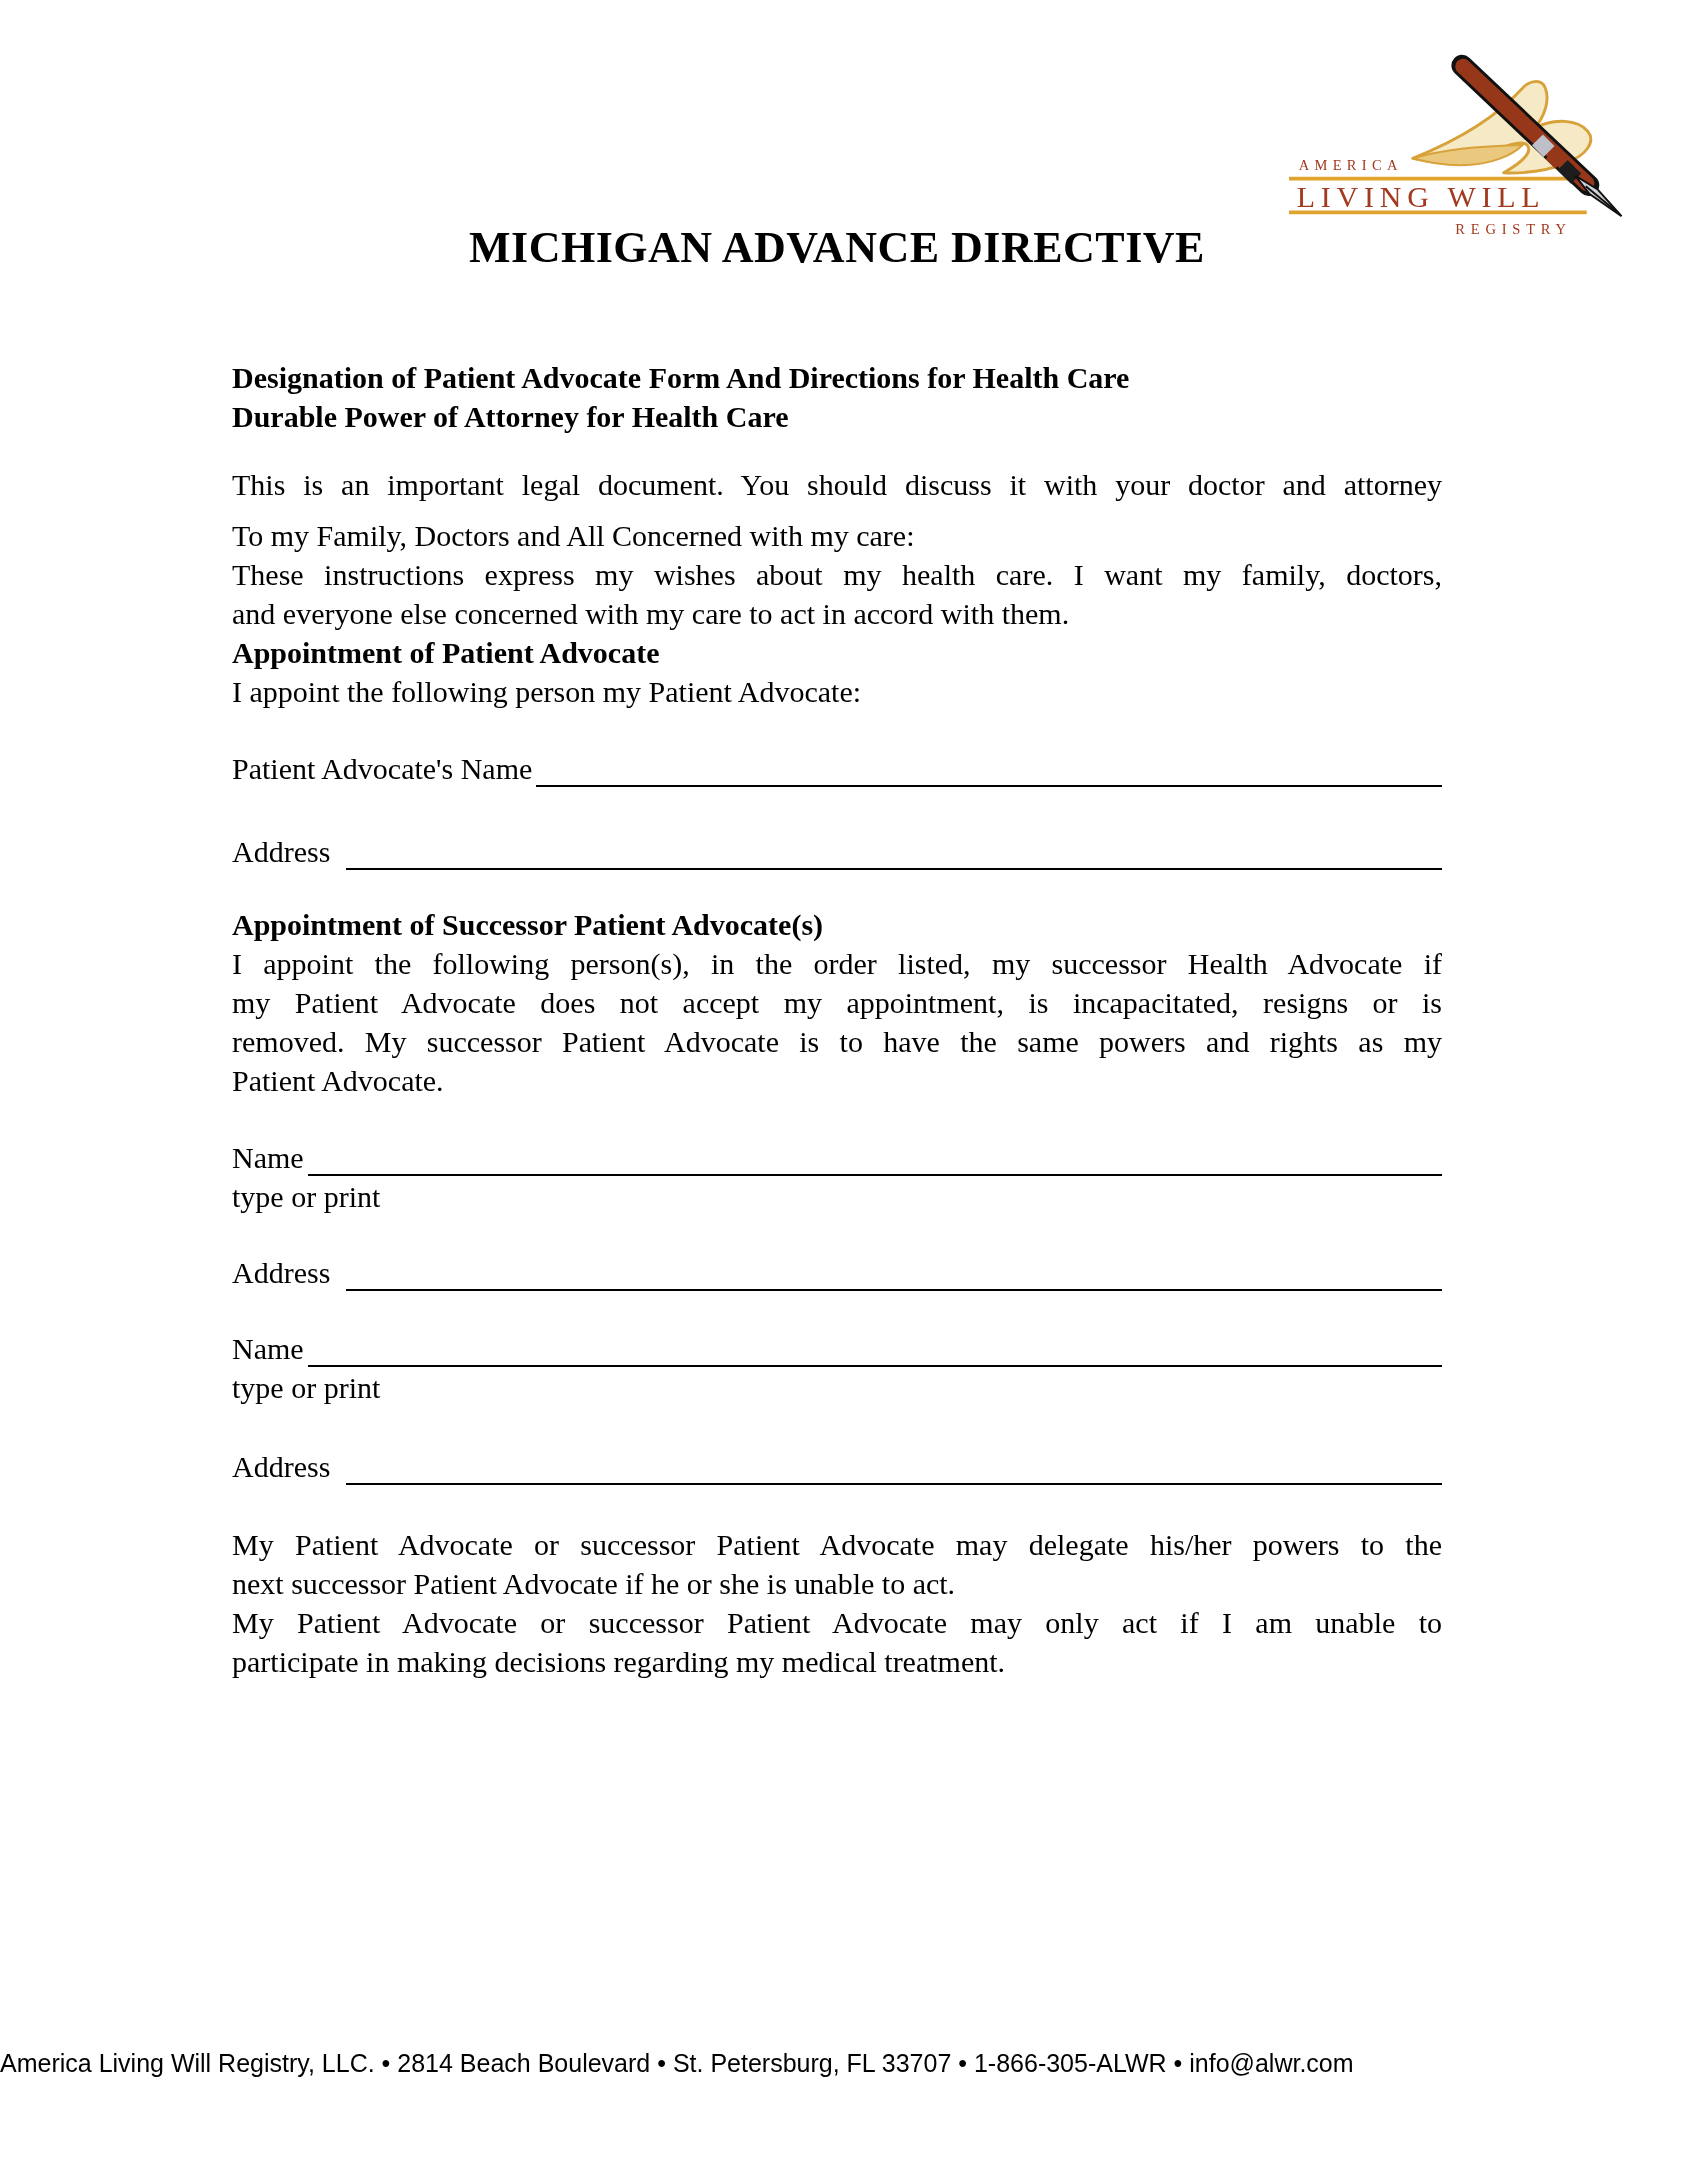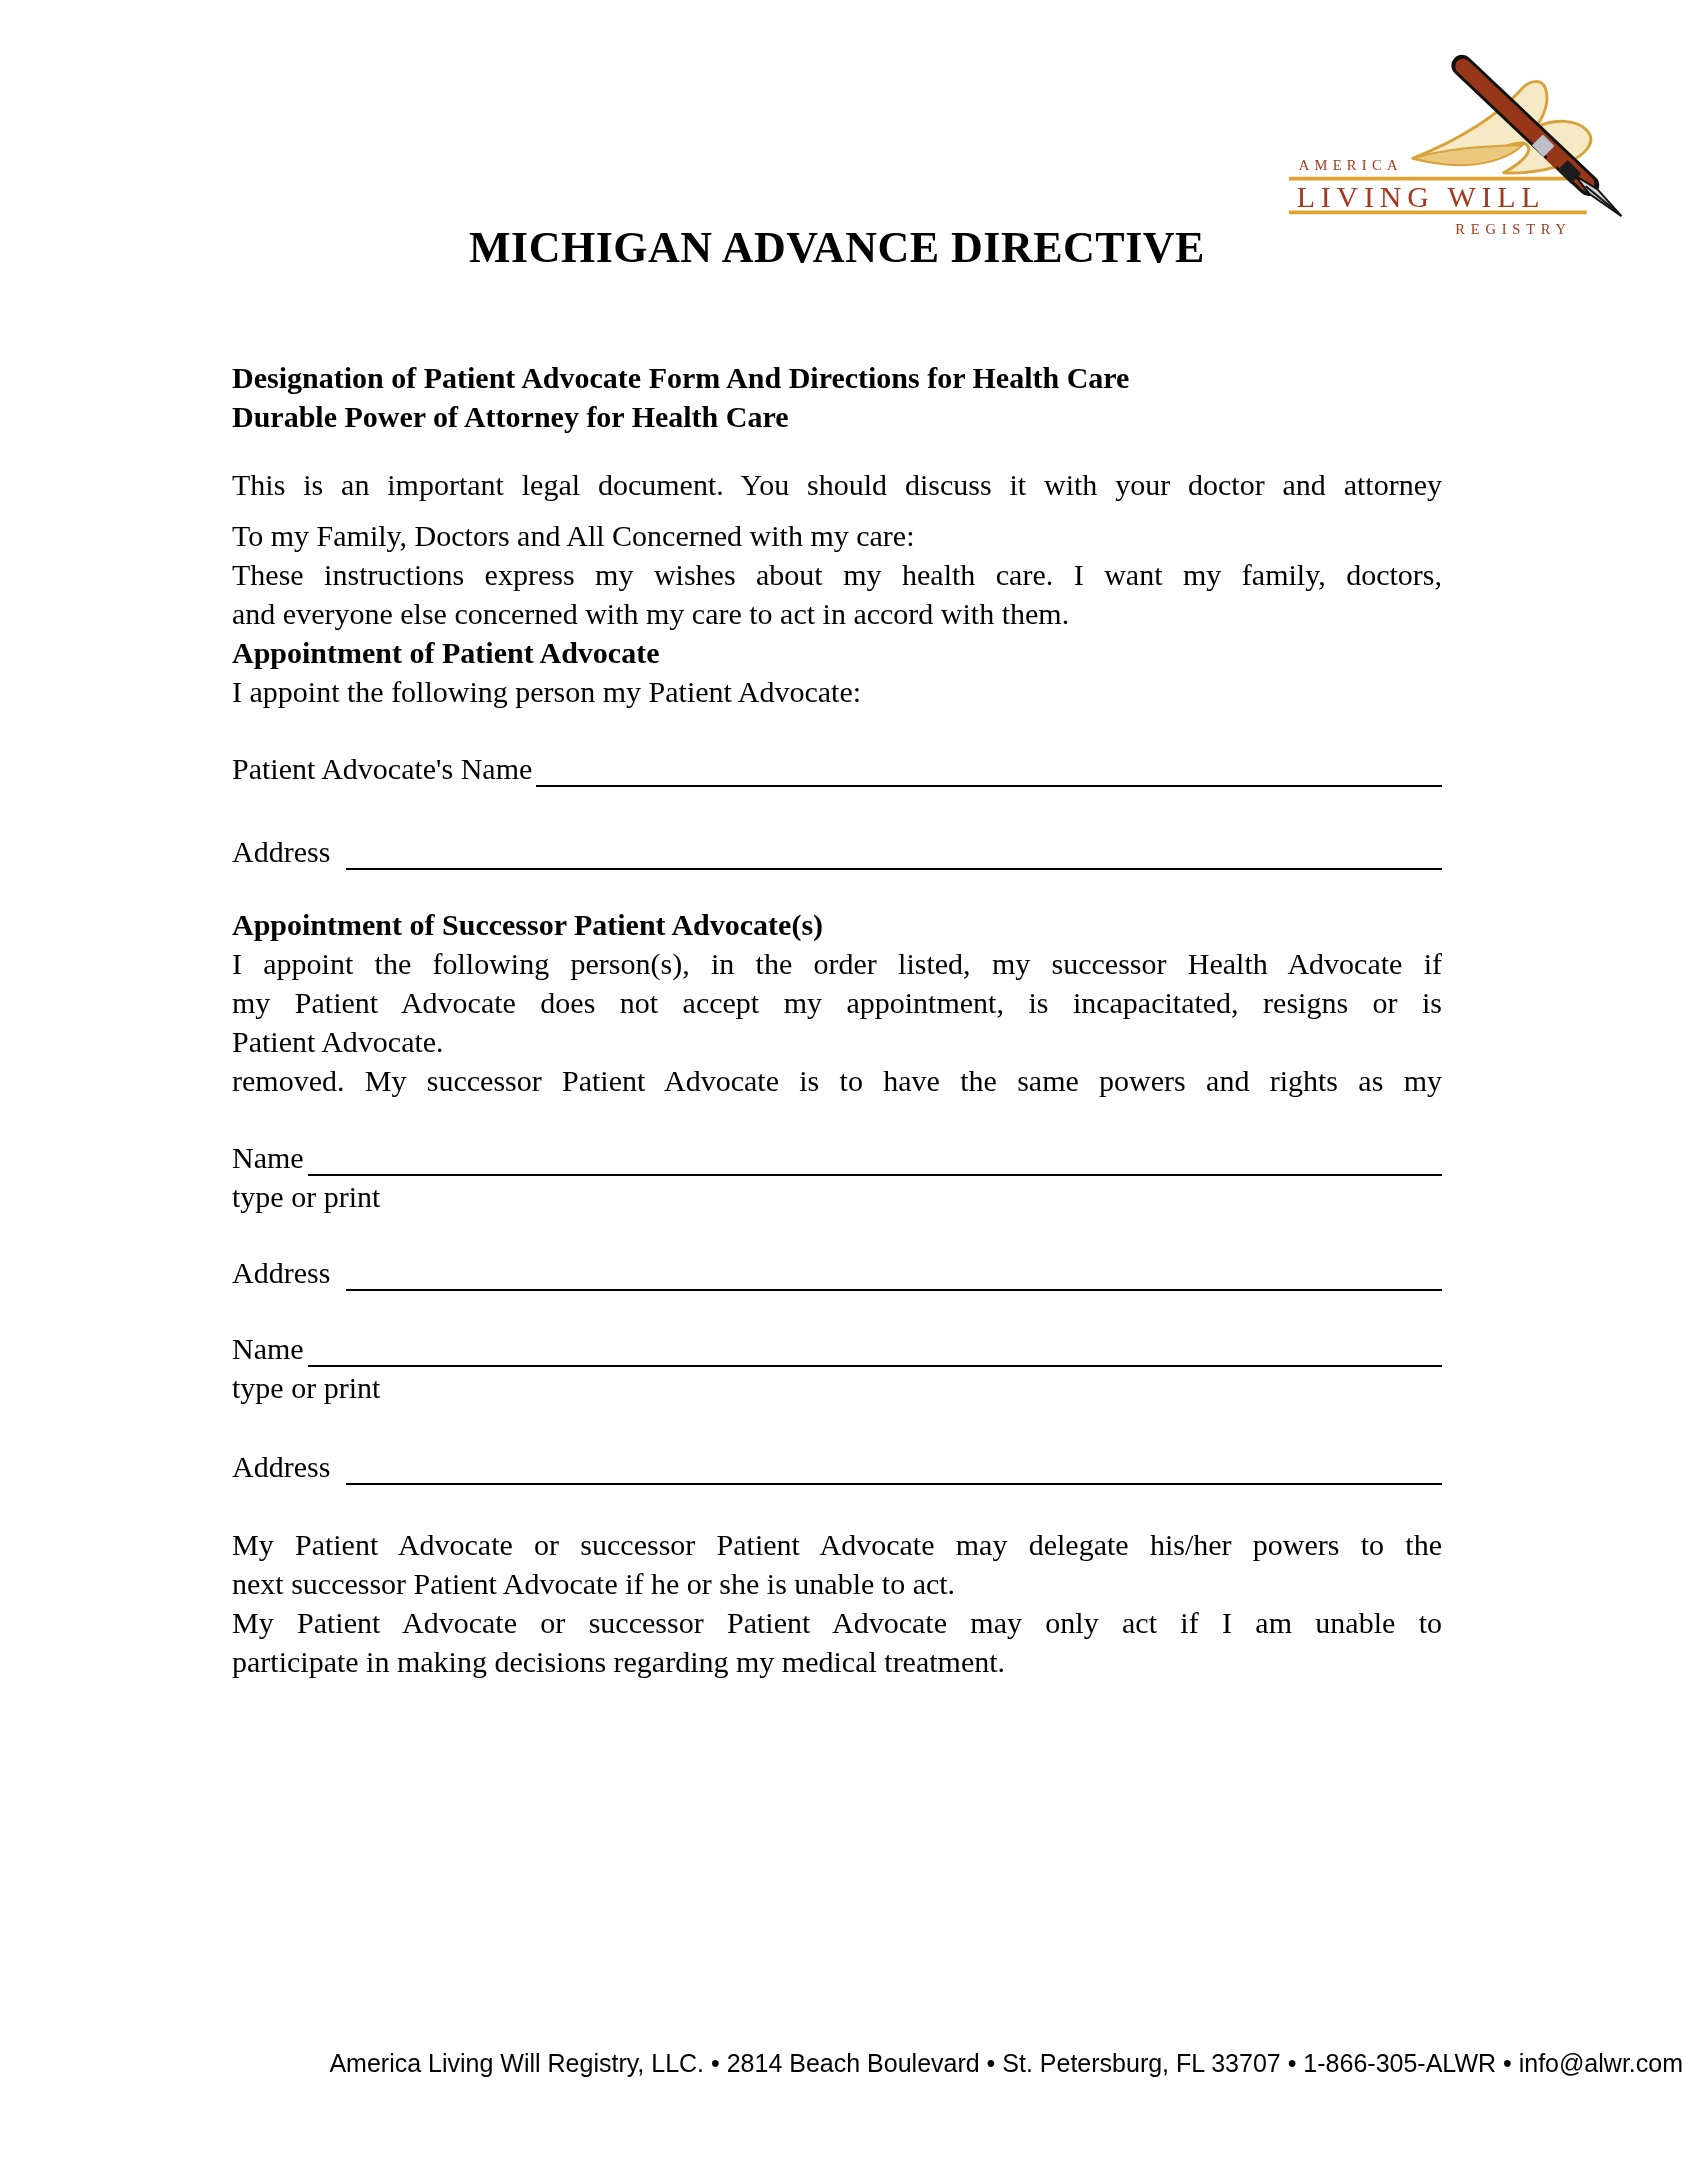--- a/index.html
+++ b/index.html
@@ -24,21 +24,21 @@
   .mt-addr2{margin-top:37px;}
   .mt-name2{margin-top:37px;}
   .mt-addr3{margin-top:40px;}
   .mt-delegate{margin-top:39px;}
   .field-label{white-space:pre;}
   .field-line{flex:1;border-bottom:2.9px solid #000;margin-left:3.9px;margin-bottom:1px;}
   .field-line.gapped{margin-left:15.4px;}
   .logo{position:absolute;top:50px;right:46px;width:348px;height:203px;}
   .logo text{font-family:"Liberation Serif", serif;}
   .footer{
-    position:absolute;left:0;right:0;top:2049px;text-align:right;
+    position:absolute;left:0;right:0;top:2049px;text-align:left;
     font-family:"Liberation Sans", sans-serif;font-size:25px;line-height:29px;color:#000;
   }
 </style>
 </head>
 <body>
 
 <svg class="logo" viewBox="0 0 360 210">
   <g>
     <path d="M128,112 C168,96 212,72 241,40 C248,32 261,29 265,39 C270,51 265,68 254,81
              C274,70 299,72 309,84 C318,95 307,109 287,117 C267,125 246,128 222,127
@@ -89,22 +89,22 @@
 
   <div class="field-row mt-addr1">
     <span class="field-label">Address</span>
     <span class="field-line gapped"></span>
   </div>
 
   <div class="line bold mt-succ">Appointment of Successor Patient Advocate(s)</div>
   <div>
     <div class="line jl">I appoint the following person(s), in the order listed, my successor Health Advocate if</div>
     <div class="line jl">my Patient Advocate does not accept my appointment, is incapacitated, resigns or is</div>
+    <div class="line jl">removed. My successor Patient Advocate is to have the same powers and rights as my</div>
     <div class="line">Patient Advocate.</div>
-    <div class="line jl">removed. My successor Patient Advocate is to have the same powers and rights as my</div>
   </div>
 
   <div class="field-row mt-name1">
     <span class="field-label">Name</span>
     <span class="field-line"></span>
   </div>
   <div class="line">type or print</div>
 
   <div class="field-row mt-addr2">
     <span class="field-label">Address</span>

